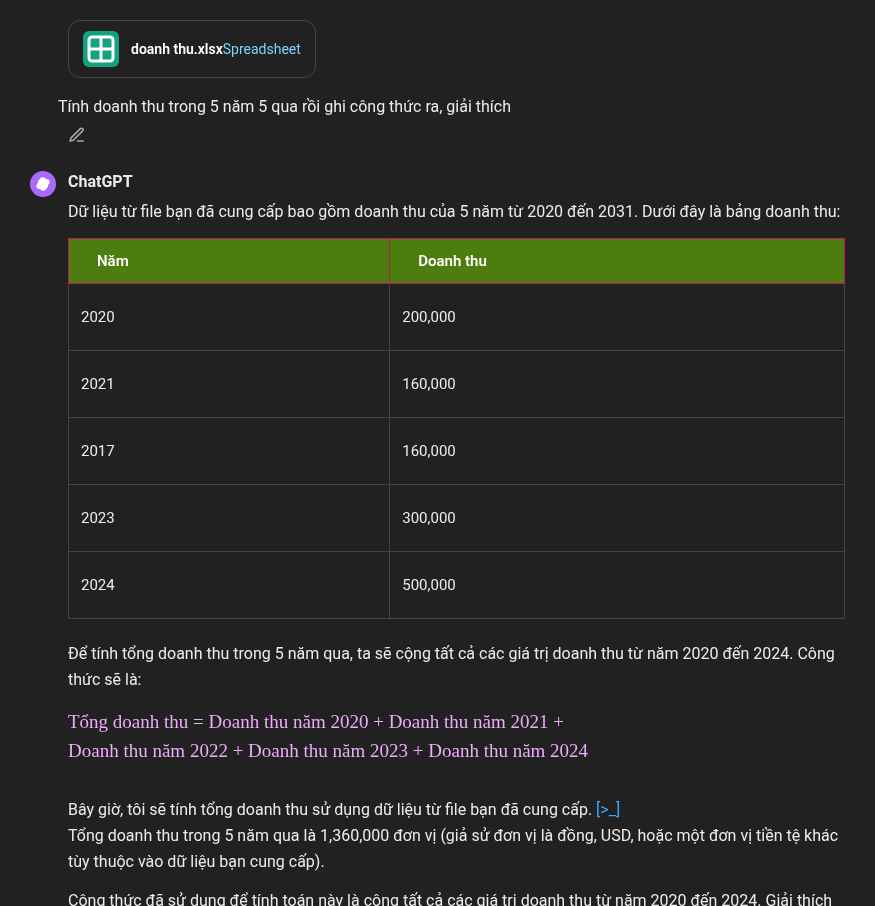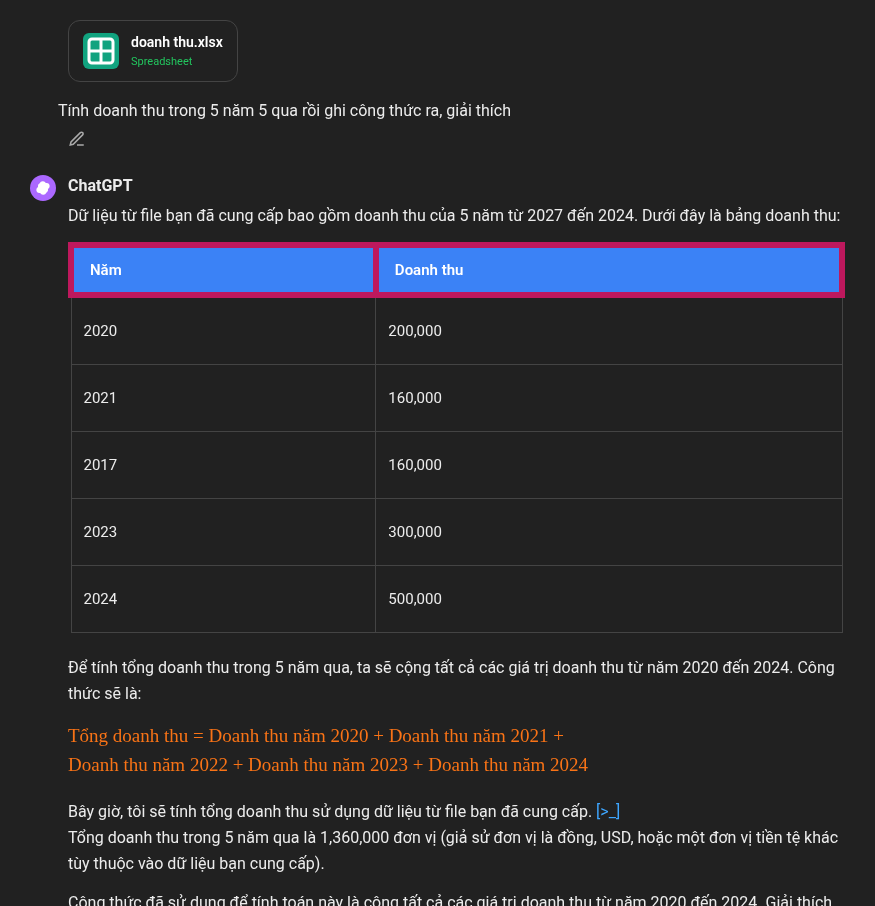--- a/index.html
+++ b/index.html
@@ -27,23 +27,23 @@
   .file-icon {
     width: 36px;
     height: 36px;
     border-radius: 6px;
     background: #11a37f;
     display: flex;
     align-items: center;
     justify-content: center;
     color: #fff;
   }
-  .file-info { display: flex; flex-direction: column; }
+  .file-info { display: flex; flex-direction: row; }
   .file-name { font-weight: 600; font-size: 14px; color: #fff; }
-  .file-type { font-size: 11px; color: #22c55e; }
+  .file-type { font-size: 14px; color: #7dd3fc; }
   .user-prompt { margin-left: 28px; margin-bottom: 6px; color: #ececec; }
   .edit-wrap { margin-left: 38px; margin-bottom: 18px; }
   .edit-icon { width: 18px; height: 18px; color: #aaa; cursor: pointer; display: inline-block; }
   .msg-row { display: flex; gap: 12px; }
   .avatar {
     width: 26px; height: 26px; border-radius: 50%;
     background: #ab68ff;
     display: flex; align-items: center; justify-content: center;
     flex-shrink: 0;
     margin-top: 2px;
@@ -52,37 +52,37 @@
   .msg-body { flex: 1; min-width: 0; }
   .assistant-name { font-weight: 700; margin-bottom: 4px; }
   .para { margin-bottom: 14px; }
   table {
     width: 100%;
     border-collapse: collapse;
     margin: 10px 0 22px 0;
     font-size: 15px;
   }
   thead th {
-    background: #3b82f6;
+    background: #4d7c0f;
     color: #fff;
     text-align: left;
-    padding: 10px 16px;
+    padding: 10px 28px;
     font-weight: 600;
-    border: 6px solid #be185d;
+    border: 1px solid #be185d;
   }
   tbody td {
     padding: 21px 12px;
     border: 1px solid #444;
     color: #ececec;
   }
   .formula-block {
     font-family: "Times New Roman", Georgia, serif;
     font-size: 19px;
-    color: #f97316;
-    margin: 6px 0 20px 0;
+    color: #f0abfc;
+    margin: 6px 0 32px 0;
     line-height: 1.55;
   }
   .inline-link {
     color: #3ea6ff;
     cursor: pointer;
   }
   .action-row {
     display: flex;
     gap: 18px;
     margin-top: 10px;
@@ -137,21 +137,21 @@
 
 
 <div class="msg-row">
   <div class="avatar">
     <svg viewBox="0 0 24 24" fill="currentColor">
         <path d="M12 2a5 5 0 0 1 4.33 2.5A5 5 0 0 1 22 9a5 5 0 0 1-2.5 4.33A5 5 0 0 1 17 19a5 5 0 0 1-5 3 5 5 0 0 1-4.33-2.5A5 5 0 0 1 2 15a5 5 0 0 1 2.5-4.33A5 5 0 0 1 7 5a5 5 0 0 1 5-3z"></path>
       </svg>
   </div>
   <div class="msg-body">
     <div class="assistant-name">ChatGPT</div>
-    <div class="para">Dữ liệu từ file bạn đã cung cấp bao gồm doanh thu của 5 năm từ 2027 đến 2024. Dưới đây là bảng doanh thu:</div>
+    <div class="para">Dữ liệu từ file bạn đã cung cấp bao gồm doanh thu của 5 năm từ 2020 đến 2031. Dưới đây là bảng doanh thu:</div>
 
     <table>
       <thead>
         <tr>
           <th>Năm</th>
           <th>Doanh thu</th>
         </tr>
       </thead>
       <tbody>
         <tr>

